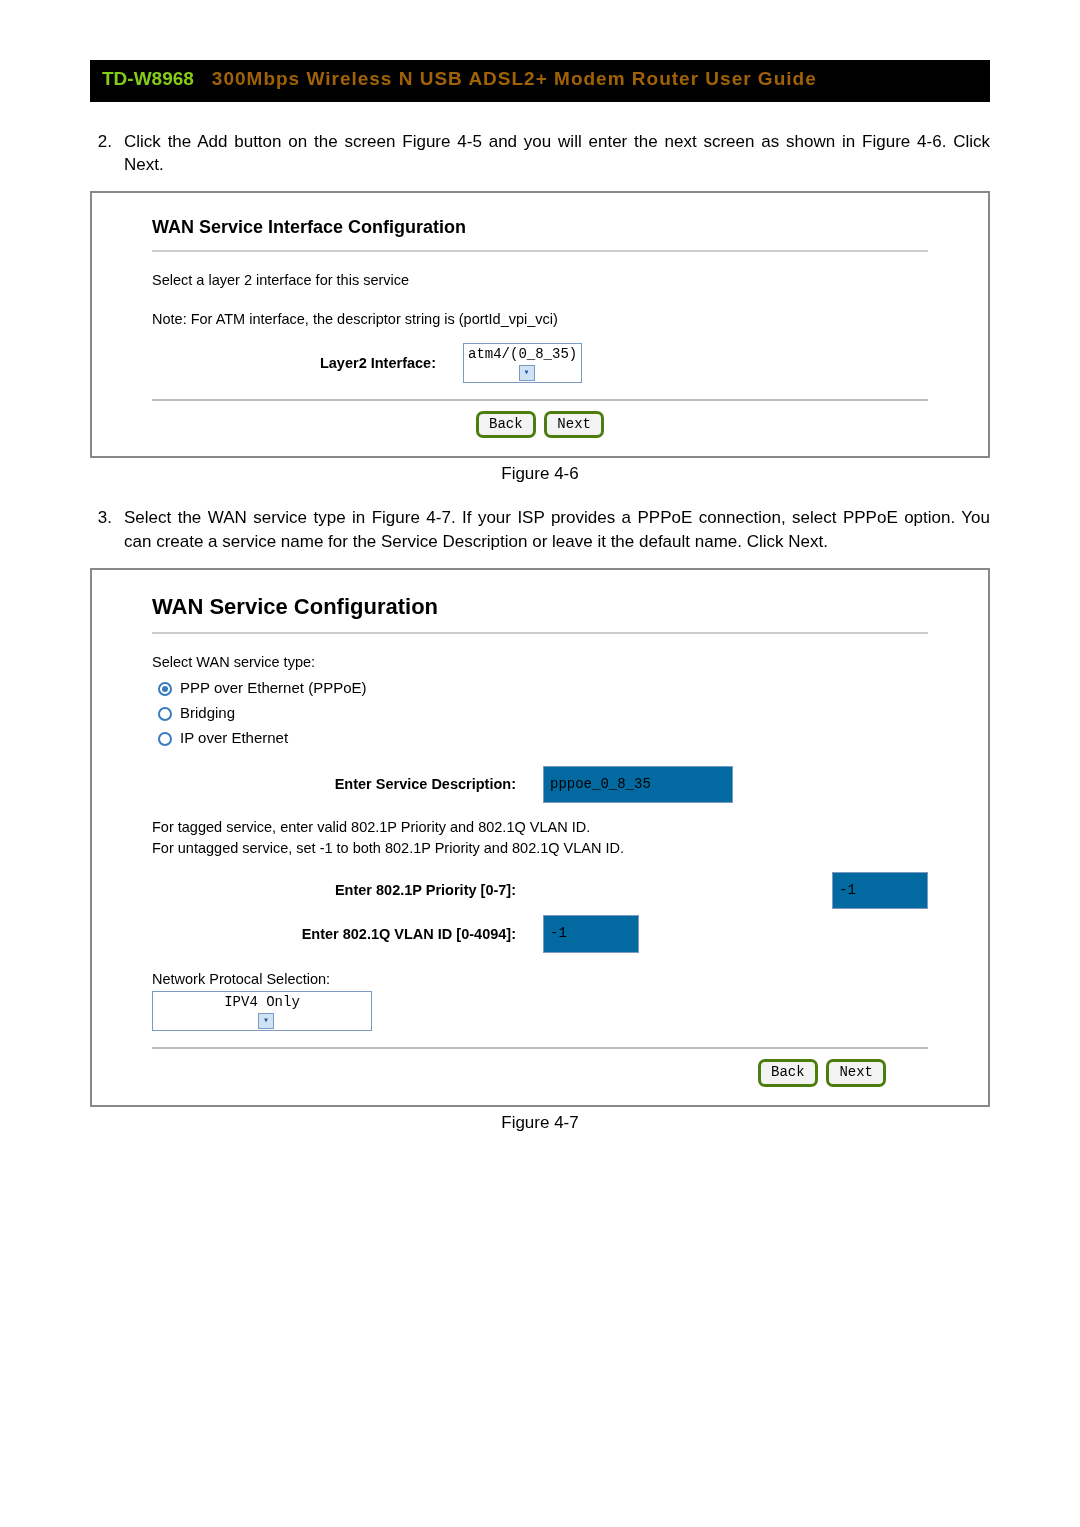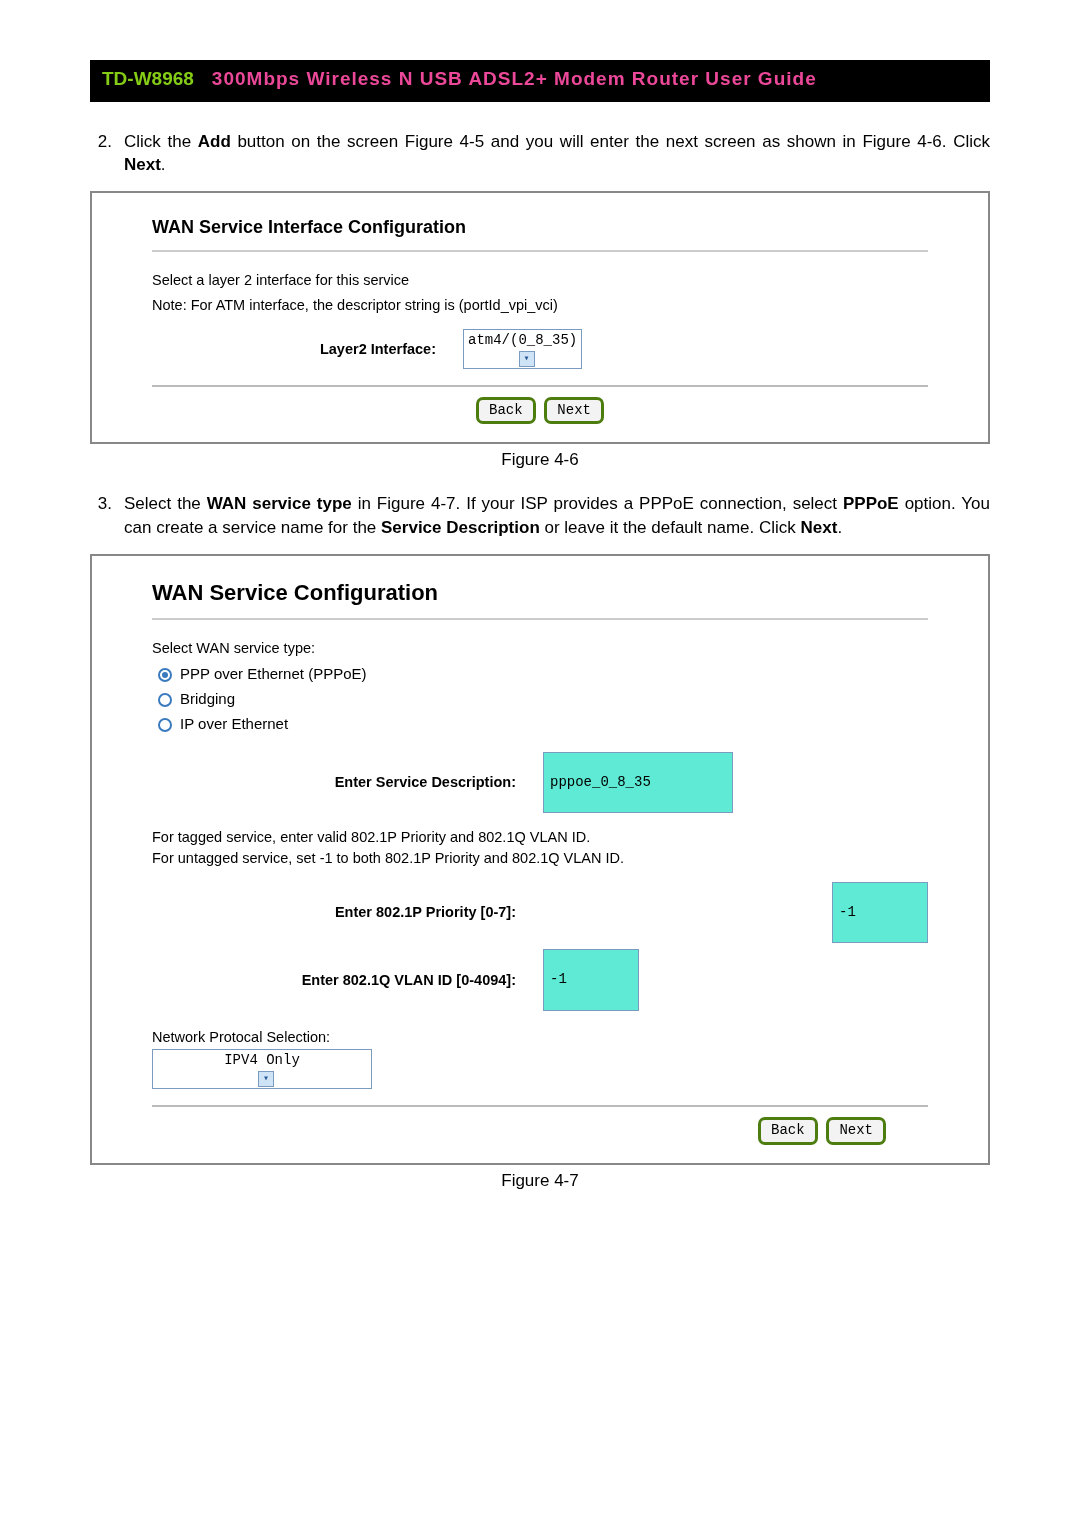--- a/index.html
+++ b/index.html
@@ -22,21 +22,21 @@
   }
   .hb-model {
     background: #000;
     color: #84cc16;
     font-weight: bold;
     font-size: 19px;
     padding: 6px 12px;
   }
   .hb-title {
     background: #000;
-    color: #ec4899;
+    color: #a16207;
     font-weight: bold;
     font-size: 19px;
     padding: 6px 12px 6px 6px;
     flex: 1;
     letter-spacing: 1px;
   }
   .step {
     display: flex;
     margin: 0 0 14px 0;
   }
@@ -111,24 +111,24 @@
     background: #cfe3f6;
     border: 1px solid #7a9ac0;
     display: flex;
     align-items: center;
     justify-content: center;
     font-size: 10px;
     color: #2a5a9a;
   }
   .input-like {
     border: 1px solid #7a9ac0;
-    background: #5eead4;
+    background: #0369a1;
     font-family: "Courier New", monospace;
     font-size: 14px;
-    padding: 20px 6px;
+    padding: 8px 6px;
     width: 190px;
     display: inline-block;
   }
   .input-sm { width: 96px; }
   .btn-row { text-align: center; margin: 6px 0 2px 0; }
   .btn-row.right { text-align: right; padding-right: 40px; }
   .btn {
     display: inline-block;
     border: 3px solid #4d7c0f;
     border-radius: 7px;
@@ -145,21 +145,21 @@
   }
   .radio {
     width: 14px; height: 14px; border: 2px solid #3a7abf; border-radius: 50%;
     display: inline-block; vertical-align: middle; margin-right: 8px; position: relative;
   }
   .radio.checked::after {
     content: ""; position: absolute; width: 6px; height: 6px; border-radius: 50%;
     background: #3a7abf; top: 2px; left: 2px;
   }
   .radio-line { font-size: 15px; margin: 4px 0 4px 6px; }
-  .bold { font-weight: bold; }
+  .bold { font-weight: normal; }
 </style>
 </head>
 <body>
 
 <div class="header-bar">
   <div class="hb-model">TD-W8968</div>
   <div class="hb-title">300Mbps Wireless N USB ADSL2+ Modem Router User Guide</div>
 </div>
 
 <div class="step">
@@ -167,21 +167,21 @@
   <div class="step-body">
     <span>Click the </span><span class="bold">Add</span><span> button on the screen </span><span>Figure 4-5</span><span> and you will enter the next screen as shown in </span><span>Figure 4-6</span><span>. Click </span><span class="bold">Next</span><span>.</span>
   </div>
 </div>
 
 <div class="panel">
   <div class="panel-inner">
     <h3>WAN Service Interface Configuration</h3>
     <hr class="sep">
     <div class="small">Select a layer 2 interface for this service</div>
-    <div class="small" style="margin-top:4px;">Note: For ATM interface, the descriptor string is (portId_vpi_vci)</div>
+    <div class="small" style="margin-top:18px;">Note: For ATM interface, the descriptor string is (portId_vpi_vci)</div>
     <div class="row" style="margin-top:14px;">
       <div class="lbl nob" style="width:300px;">Layer2 Interface:</div>
       <div class="select-like">
         <span>atm4/(0_8_35)</span>
         <span class="arrow">▾</span>
       </div>
     </div>
     <hr class="sep2">
     <div class="btn-row">
       <span class="btn">Back</span>

